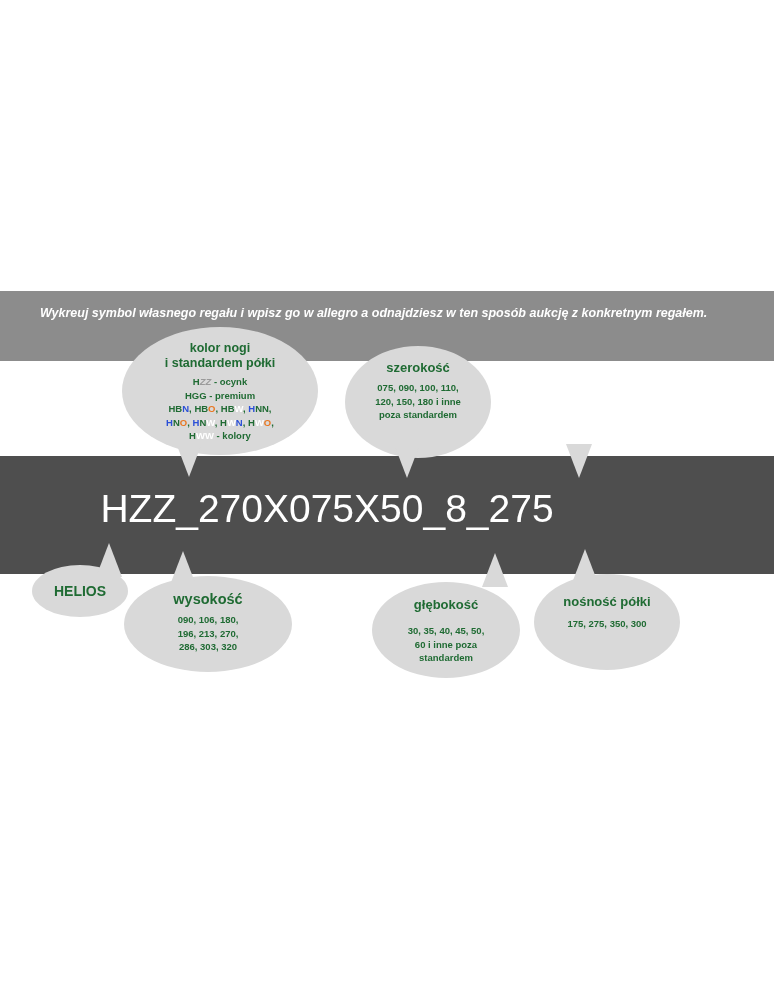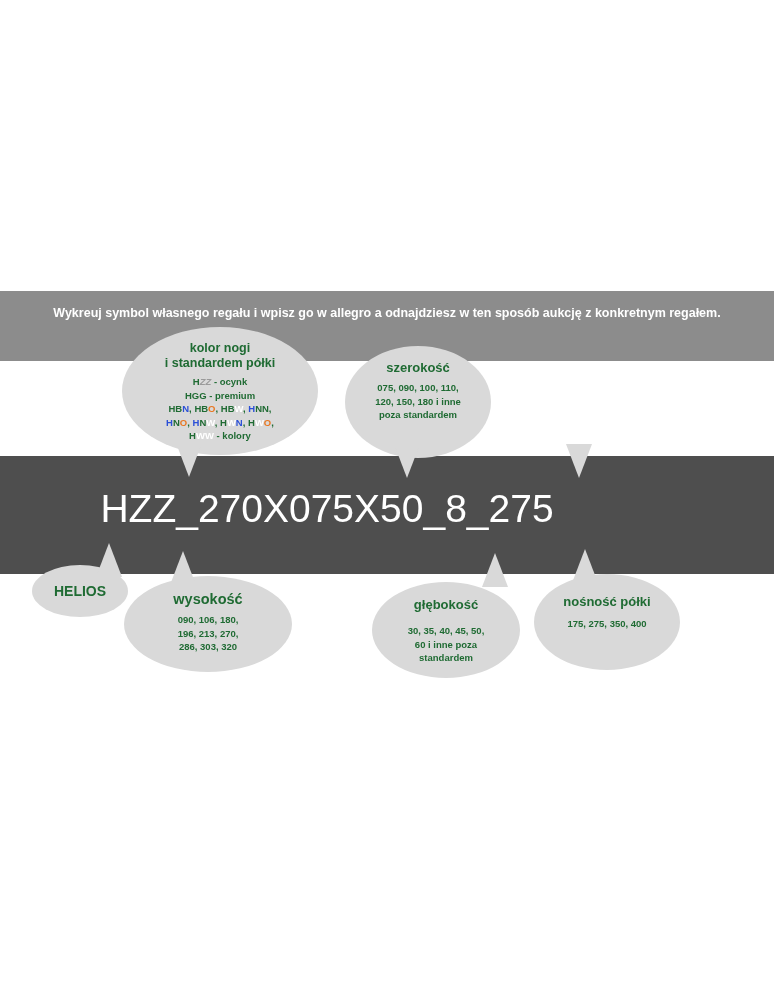--- a/index.html
+++ b/index.html
@@ -46,26 +46,26 @@
     height: 17px;
     background: #ffffff;
   }
 
   
   #headline {
     position: absolute;
     left: 40px;
     top: 14px;
     width: 694px;
-    text-align: center;
     color: #ffffff;
     font-size: 12.5px;
     font-weight: bold;
     line-height: 17px;
     z-index: 5;
+    font-style: italic;
   }
 
   
   #code-line {
     position: absolute;
     left: 0;
     top: 196px;
     width: 654px;
     text-align: center;
     color: #ffffff;
@@ -265,18 +265,18 @@
       <span>30, 35, 40, 45, 50,</span><br>
       <span>60 i inne poza</span><br>
       <span>standardem</span>
     </span>
   </div>
   <div class="tail tail-up" id="tail-gleb"></div>
 
   <div class="bubble" id="bub-nosn">
     <span class="b-title">nośność półki</span>
     <span class="b-body">
-      <span>175, 275, 350, 400</span>
+      <span>175, 275, 350, 300</span>
     </span>
   </div>
   <div class="tail tail-up" id="tail-nosn"></div>
 
 </div>
 
 </body></html>

